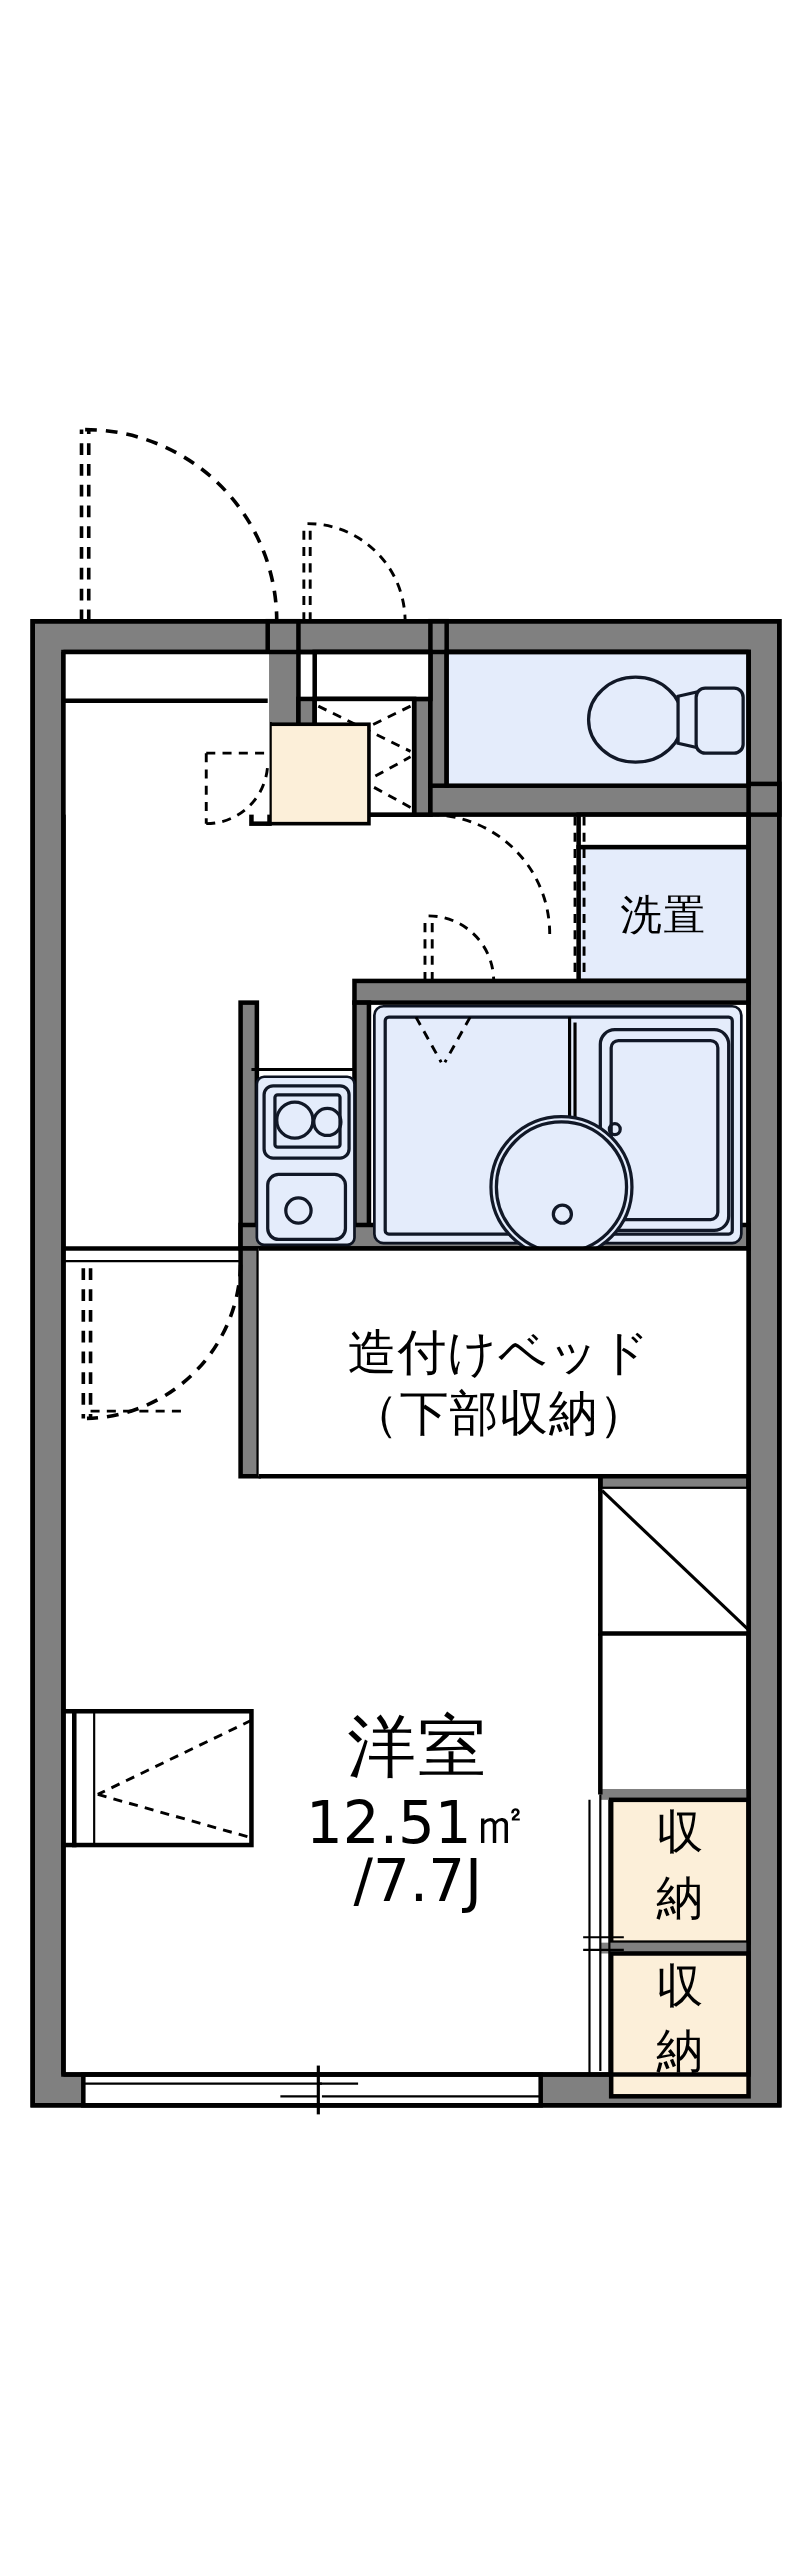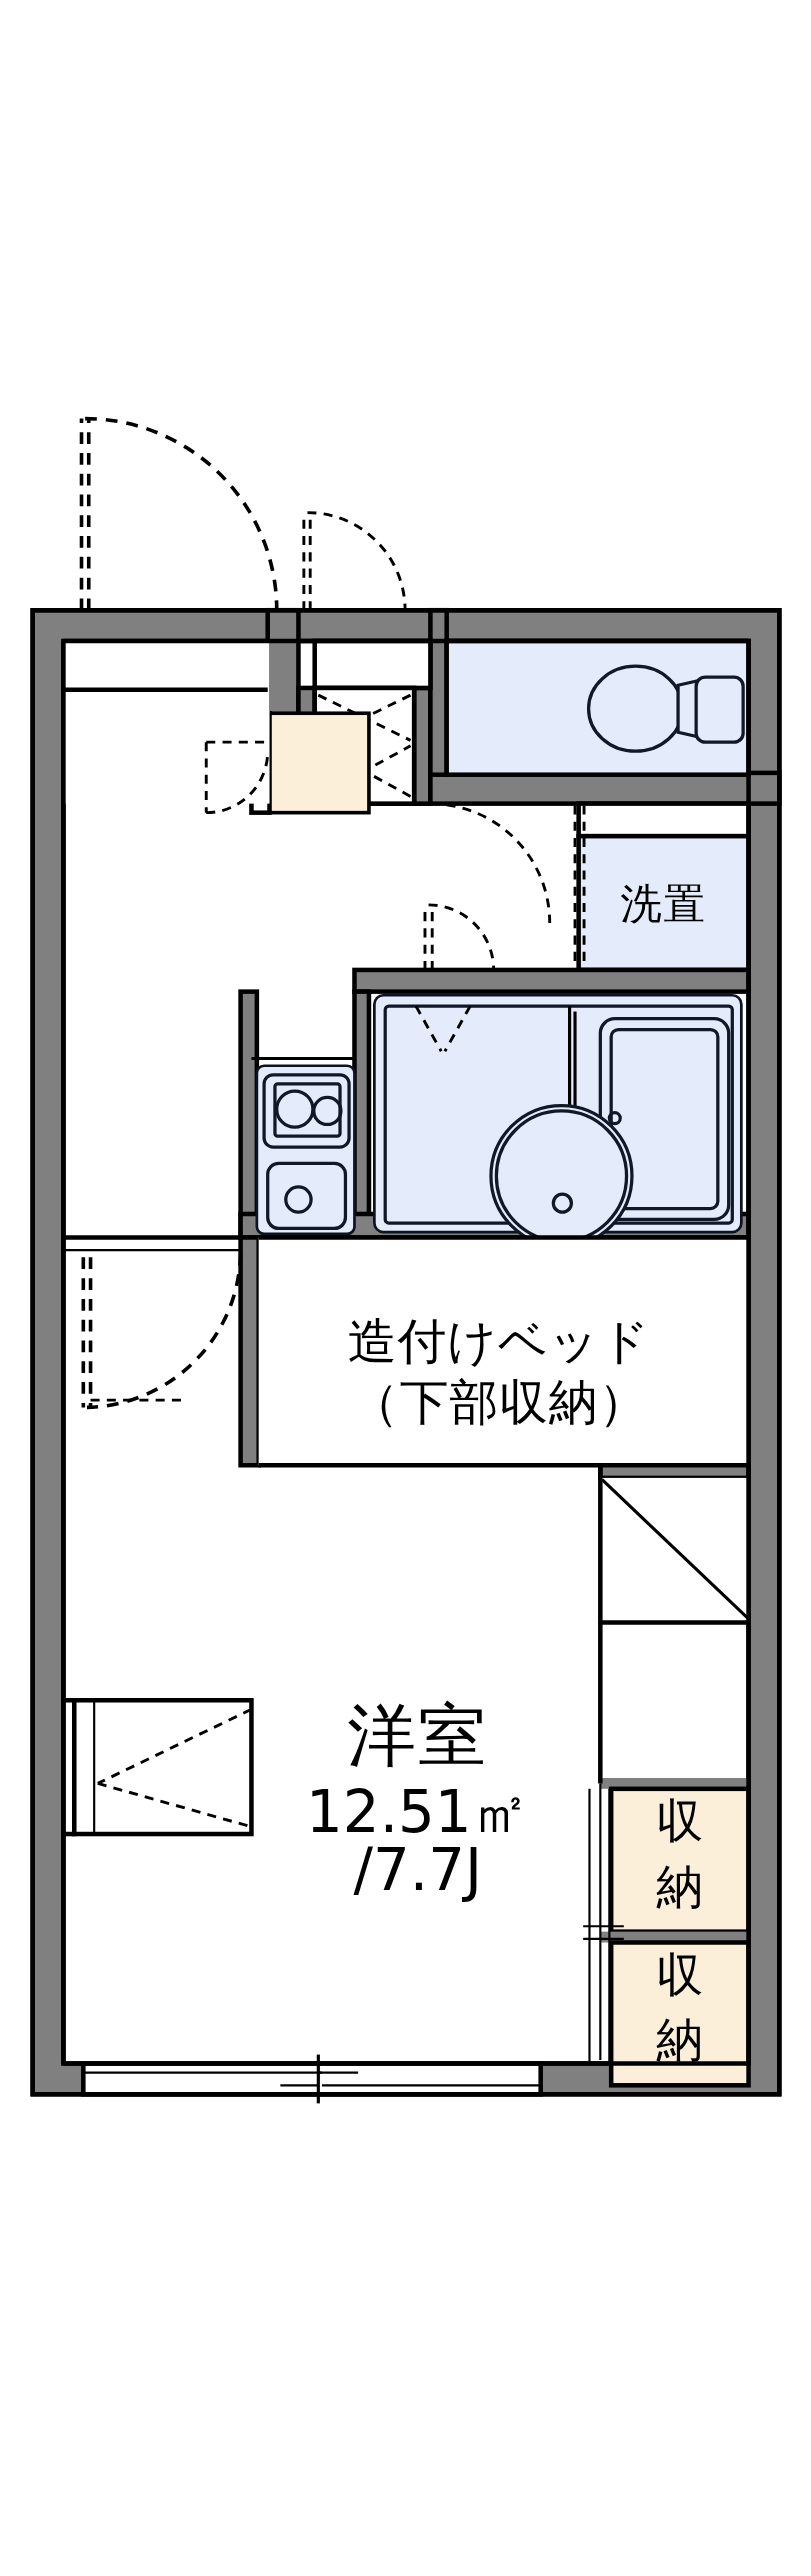--- a/index.html
+++ b/index.html
@@ -10,21 +10,21 @@
   body {
     width: 812px;
     height: 2576px;
     font-family: "Liberation Sans", "DejaVu Sans", sans-serif;
     position: relative;
     overflow: hidden;
   }
   #floorplan-root {
     position: absolute;
     left: 0;
-    top: 1px;
+    top: 12px;
     width: 812px;
     height: 2224px;
   }
   svg.plan {
     display: block;
     width: 812px;
     height: 2576px;
   }
   
   .wall-fill      { fill: #808080; stroke: #000000; stroke-width: 5; }

